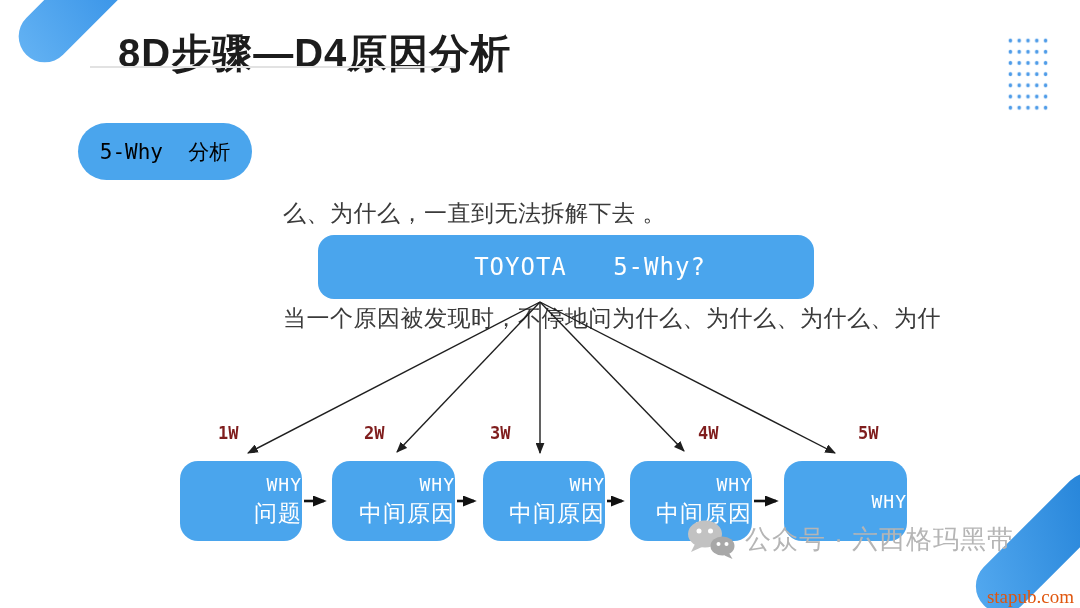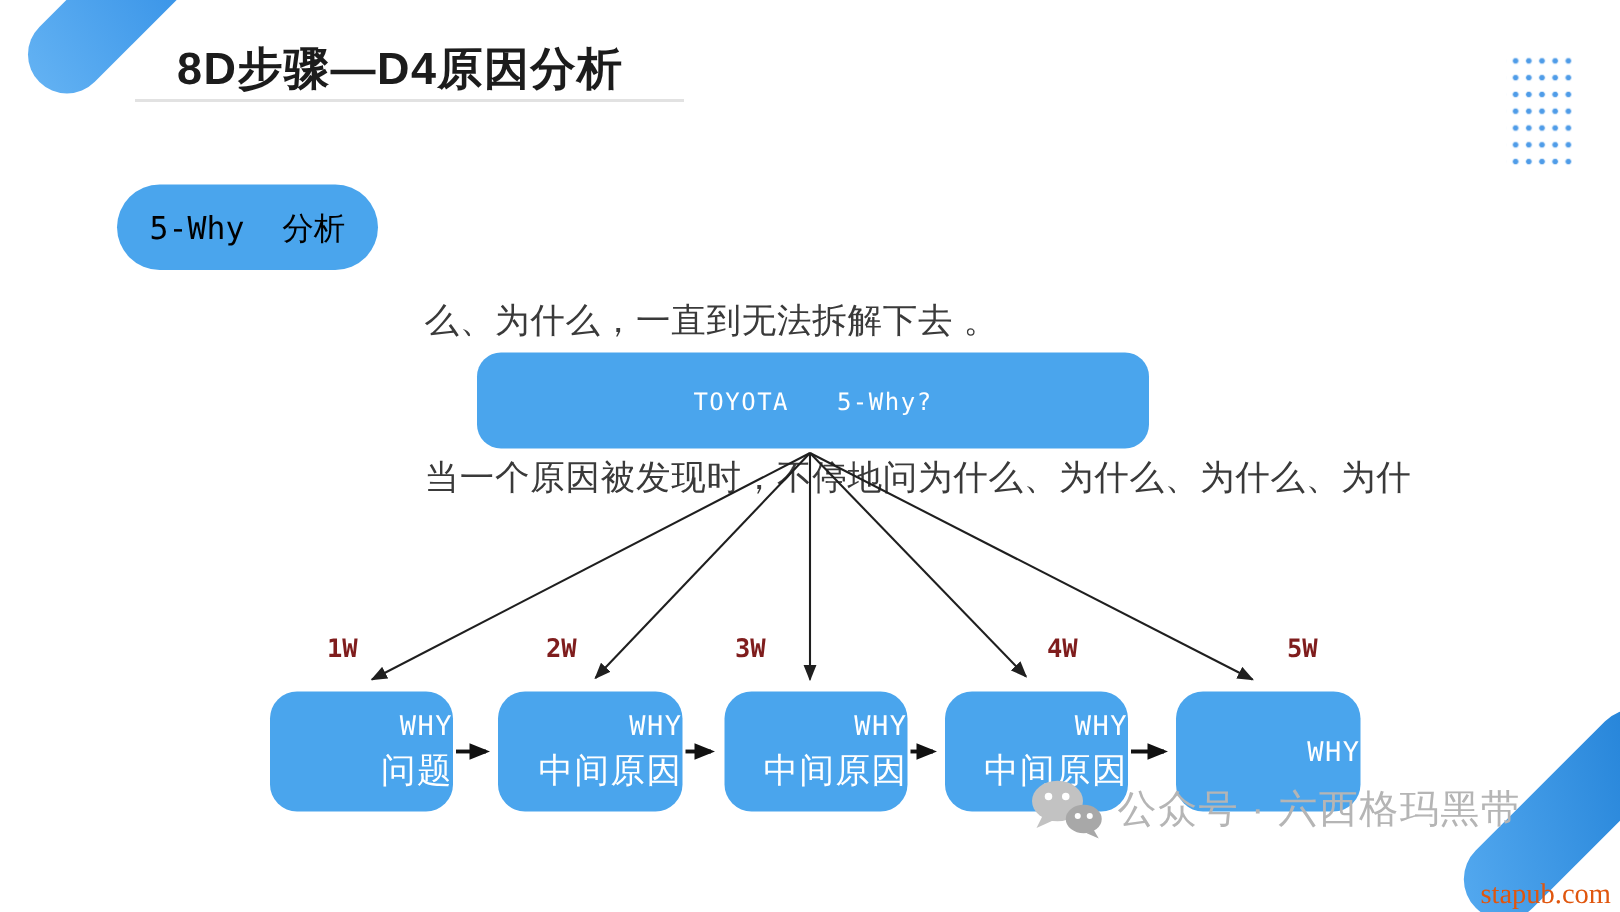--- a/index.html
+++ b/index.html
@@ -20,21 +20,21 @@
     z-index:1;
   }
   .dots {
     position:absolute; left:1004px; top:33px; width:44px; height:79px;
     background-image:radial-gradient(circle, #4f9ce8 1.5px, rgba(79,156,232,0.25) 2px, transparent 2.6px);
     background-size:8.8px 11.2px; background-position:2px 2px;
   }
   
   .title {
     position:absolute; left:118px; top:26px;
-    font-size:30px; font-weight:bold; color:#1c1c1c; letter-spacing:1px;
+    font-size:40px; font-weight:bold; color:#1c1c1c; letter-spacing:1px;
   }
   .title-underline {
     position:absolute; left:90px; top:66px; width:366px; height:2px; background:#e2e2e2;
   }
   
   .pill {
     position:absolute; left:78px; top:123px; width:174px; height:57px;
     background:#4aa5ed; border-radius:28.5px;
     display:flex; align-items:center; justify-content:center;
     color:#000000; font-size:21px; font-family:"DejaVu Sans Mono", monospace;
@@ -44,22 +44,22 @@
   .desc {
     position:absolute; left:283px; top:126px;
     font-size:23px; color:#3a3a3a; line-height:35px; letter-spacing:0.5px;
     white-space:pre;
   }
   
   .toyota {
     position:absolute; left:318px; top:235px; width:448px; height:64px;
     background:#4aa5ed; border-radius:16px;
     display:flex; align-items:center; justify-content:center;
-    color:#ffffff; font-size:16px; font-family:"DejaVu Sans Mono", monospace;
-    white-space:pre; letter-spacing:1px;
+    color:#ffffff; font-size:24px; font-family:"DejaVu Sans Mono", monospace;
+    white-space:pre; letter-spacing:1px;padding-left:48px;
   }
   
   .arrows { position:absolute; left:0; top:0; width:1080px; height:608px; }
   
   .wlabel {
     position:absolute; top:423px;
     font-family:"DejaVu Sans Mono", monospace; font-weight:bold;
     font-size:17px; color:#7f1d1d;
   }
   

